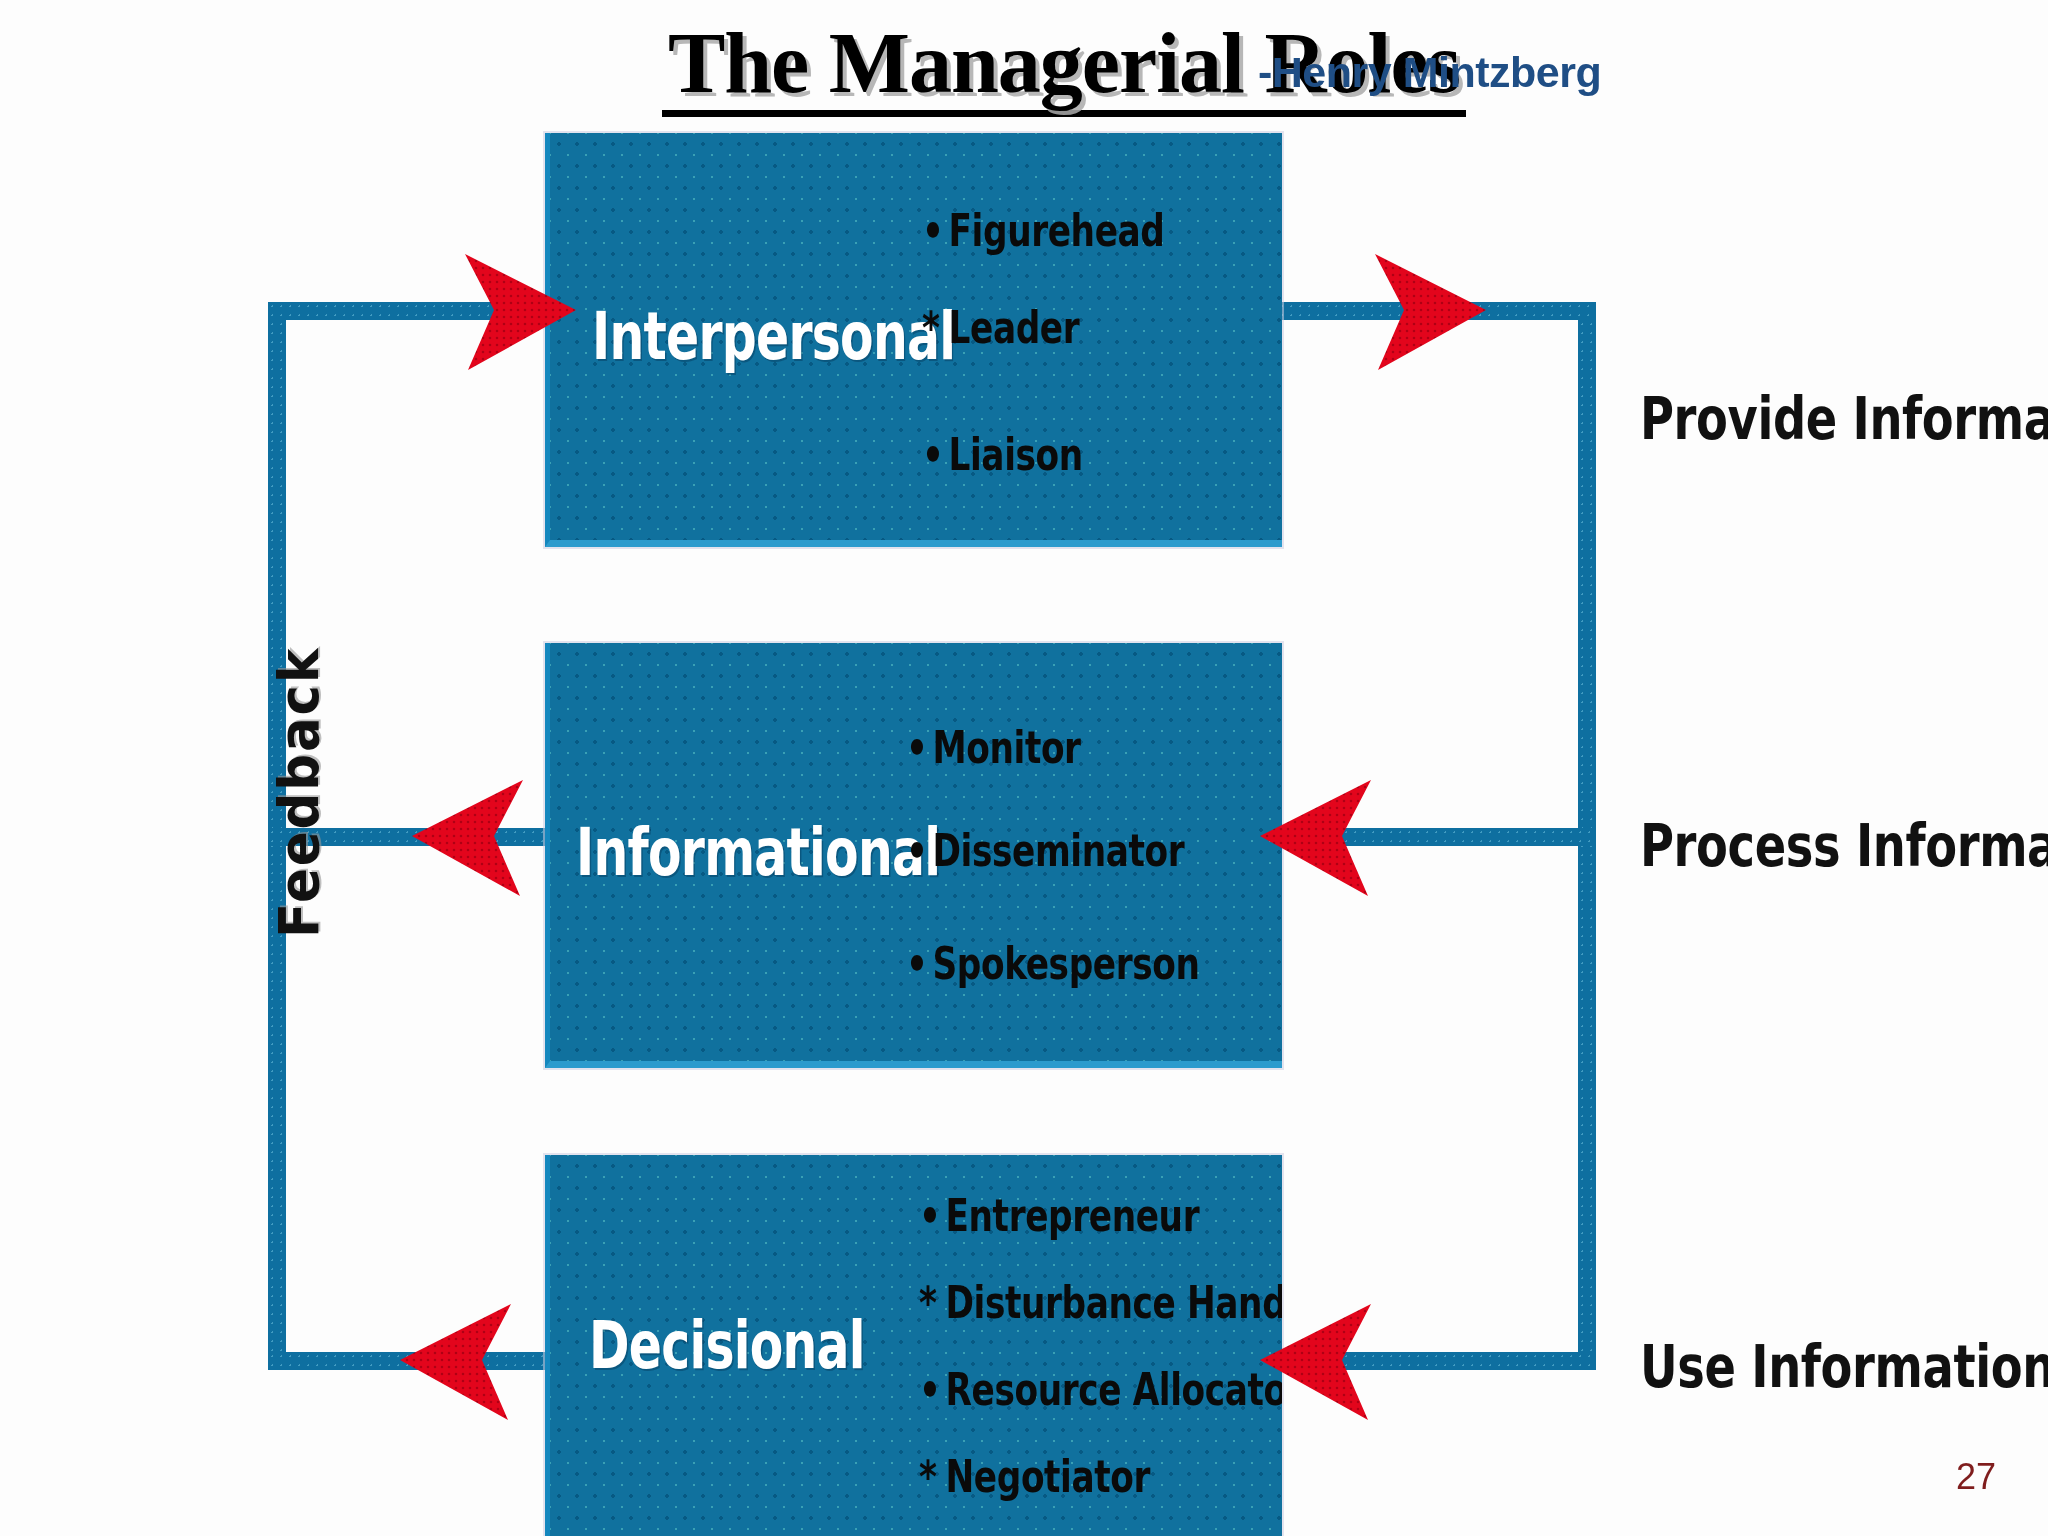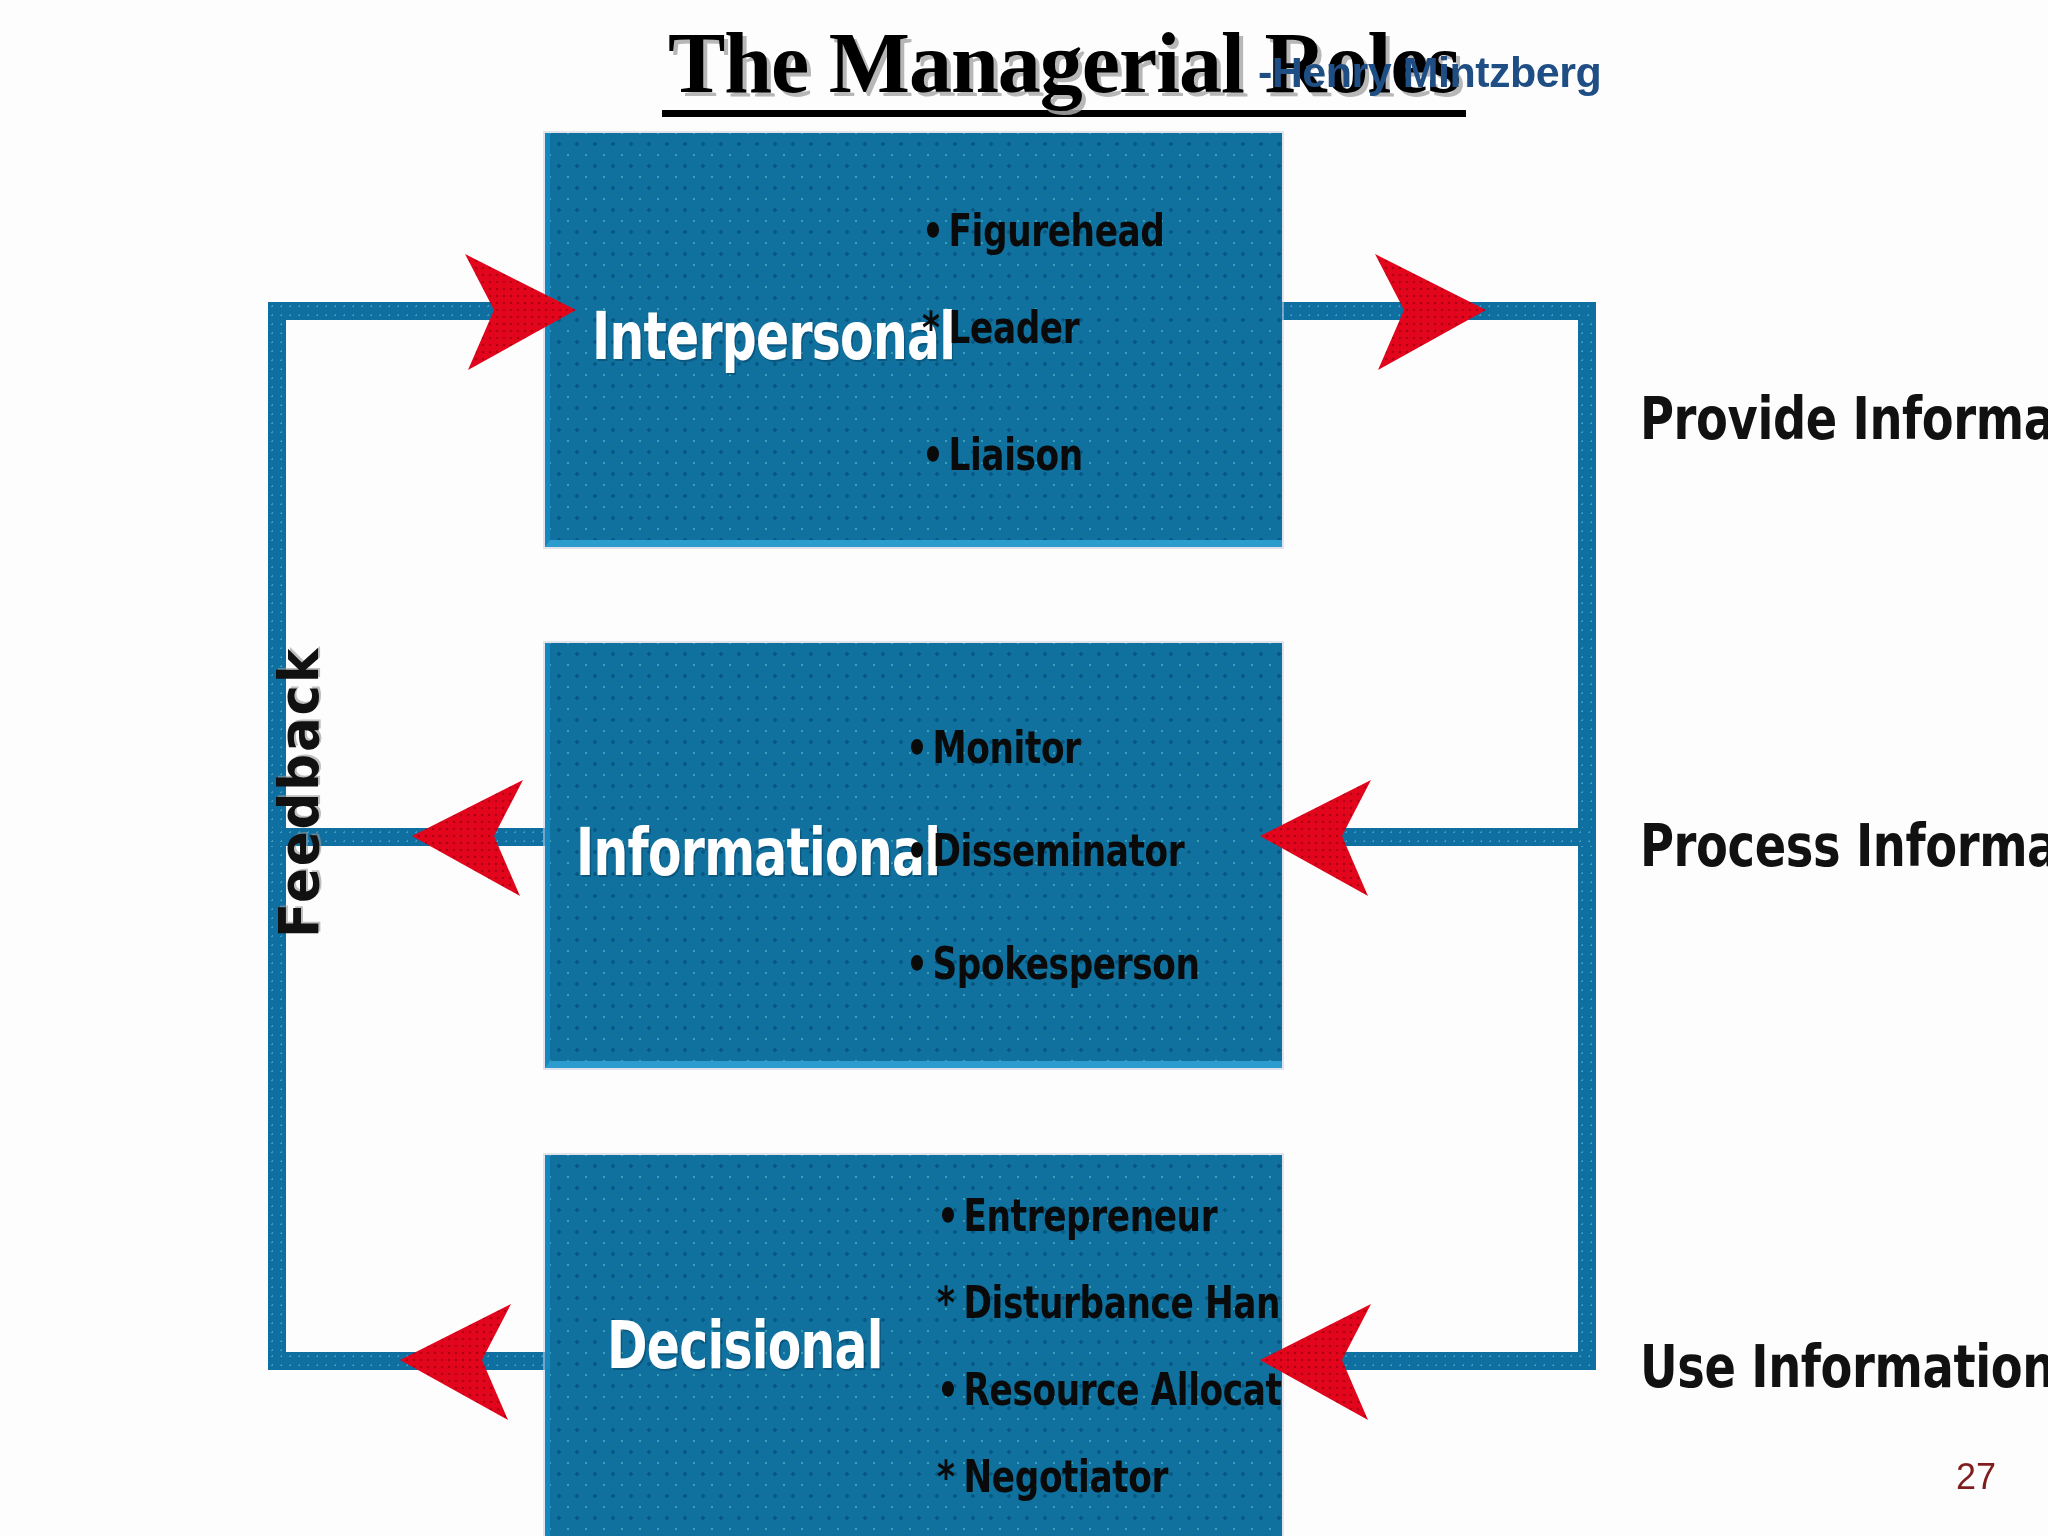--- a/index.html
+++ b/index.html
@@ -184,21 +184,21 @@
         <span>Disseminator</span>
       </li>
       <li>
         <span class="bl">•</span>
         <span>Spokesperson</span>
       </li>
     </ul>
   </div>
 
   <div class="role-box" style="left:545px;top:1155px;width:732px;height:381px;border-bottom:none;">
-    <div style="width:330px;padding-left:57px;">
+    <div style="width:330px;padding-left:39px;">
       <div class="role-name">Decisional</div>
     </div>
     <ul class="role-list">
       <li style="margin:0 0 36px 0;">
         <span class="bl">•</span>
         <span>Entrepreneur</span>
       </li>
       <li style="margin:0 0 36px 0;">
         <span class="bl">*</span>
         <span>Disturbance Handler</span>

